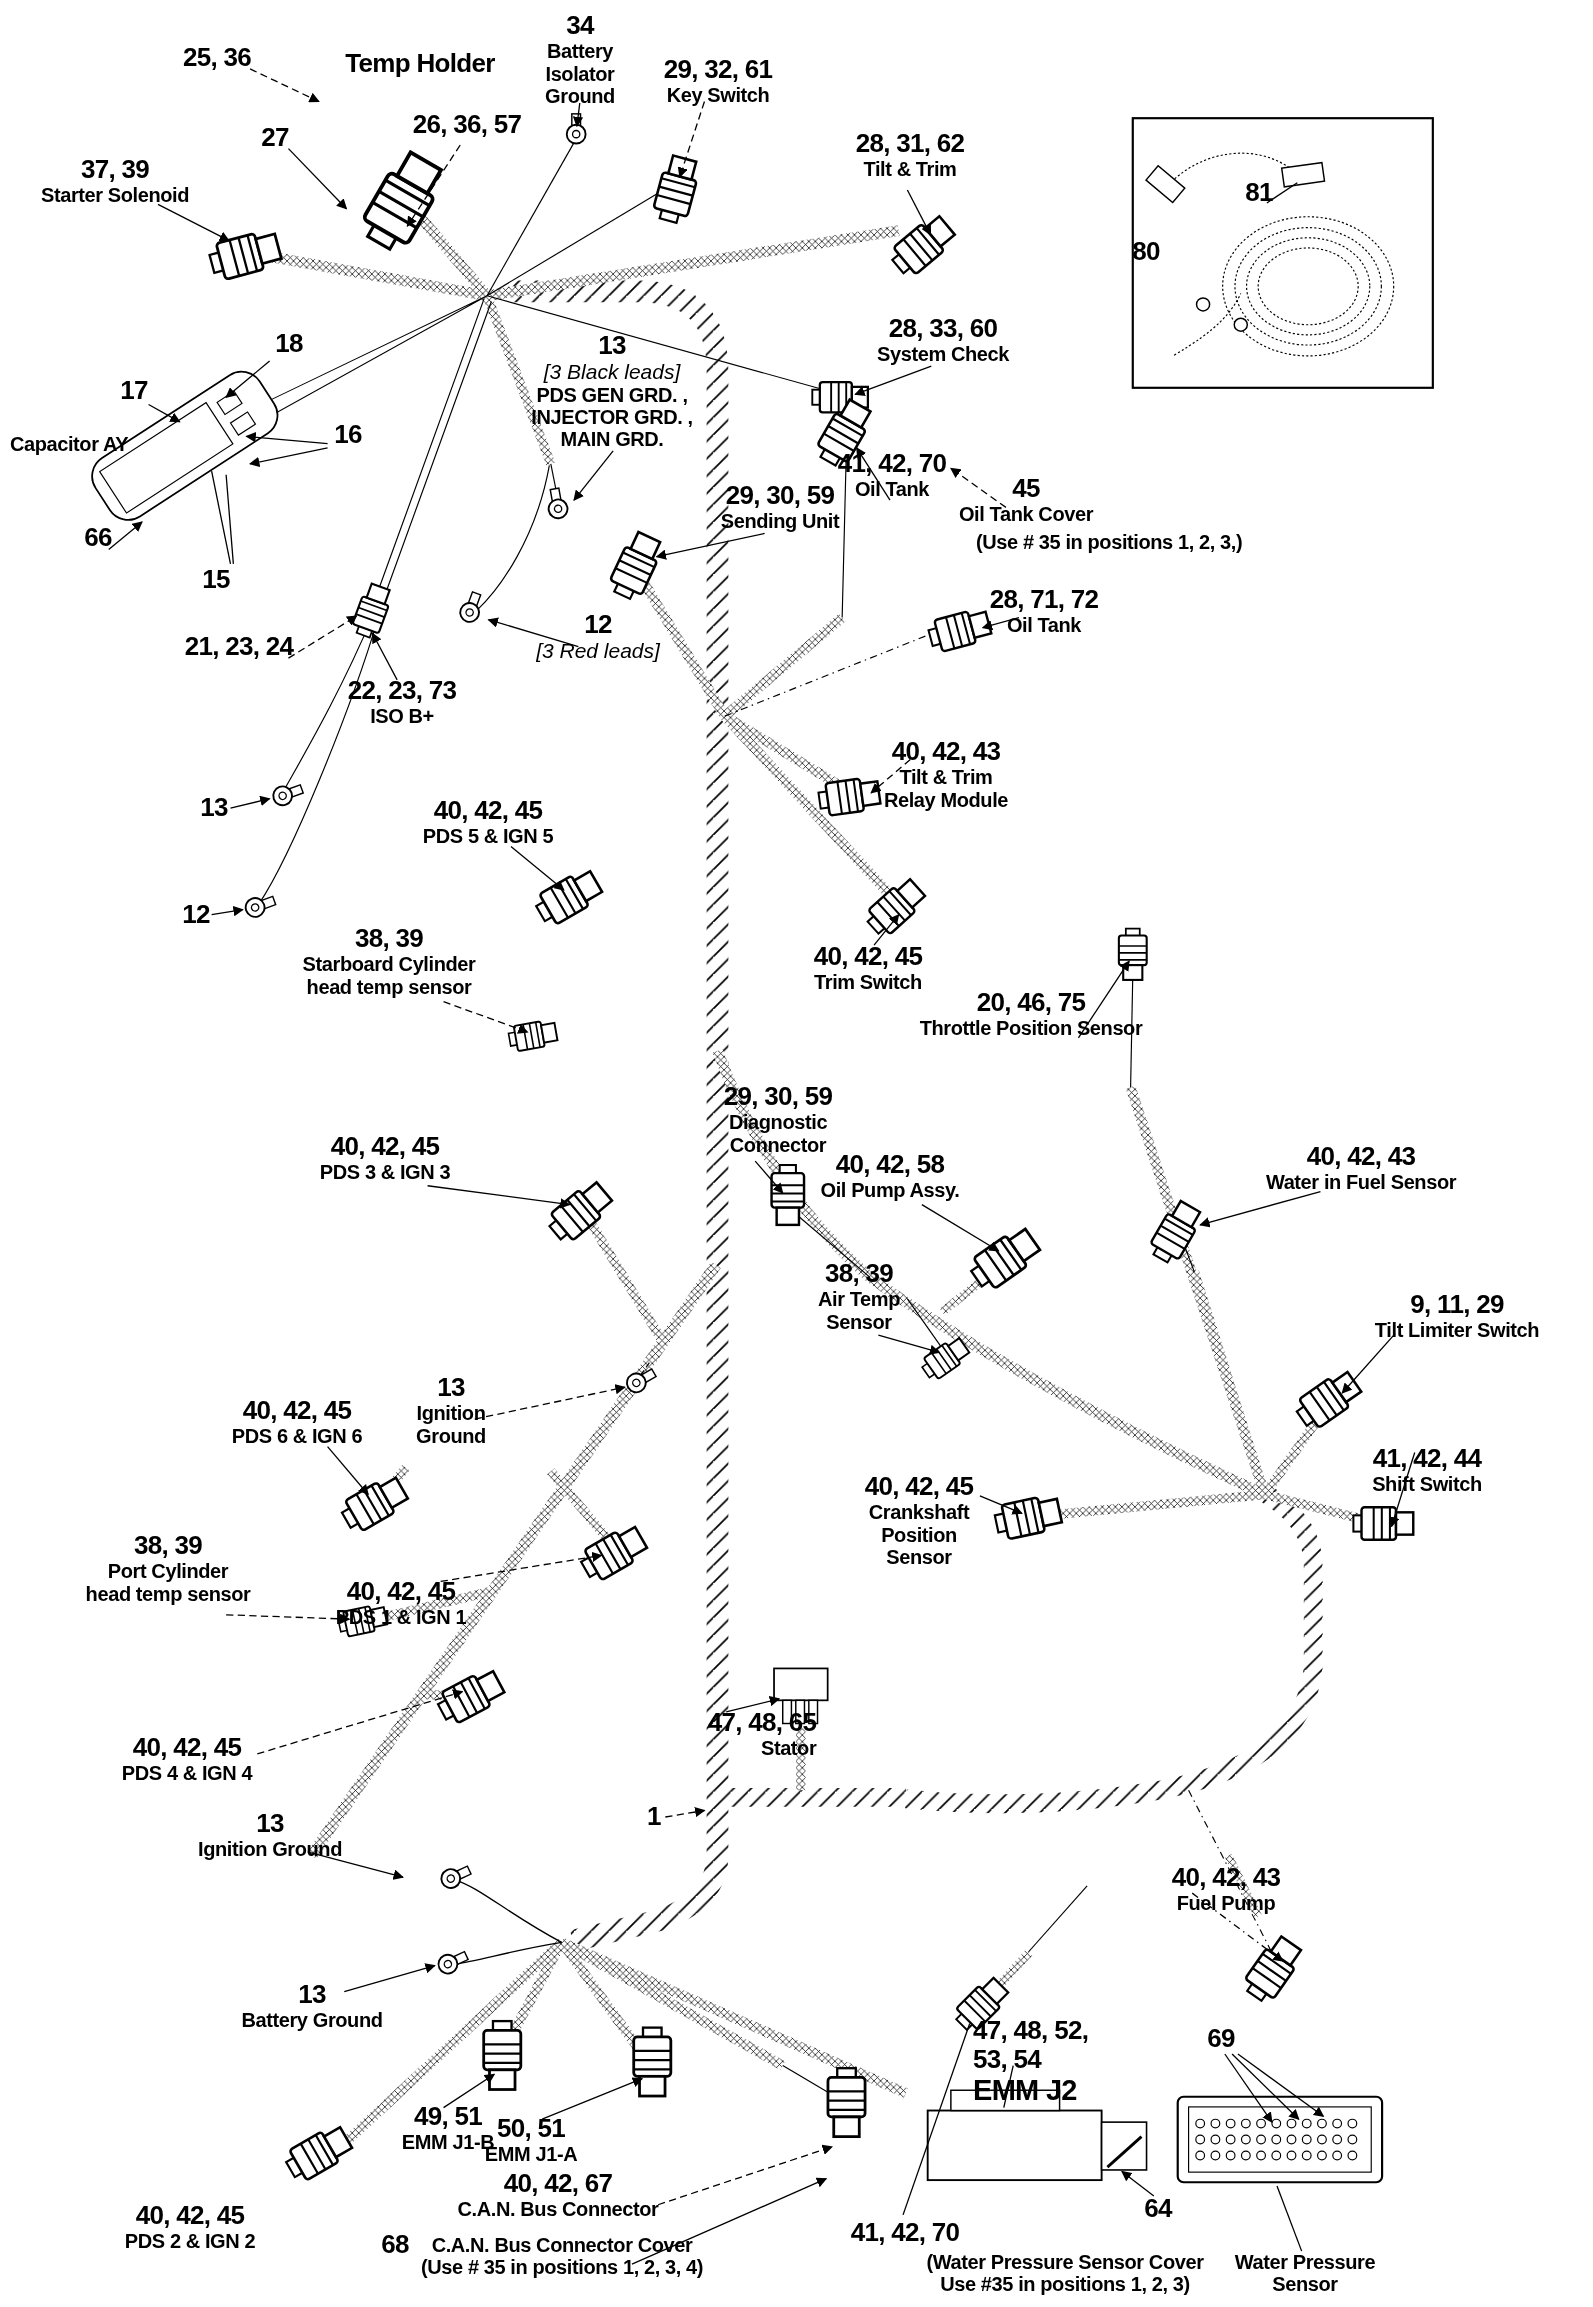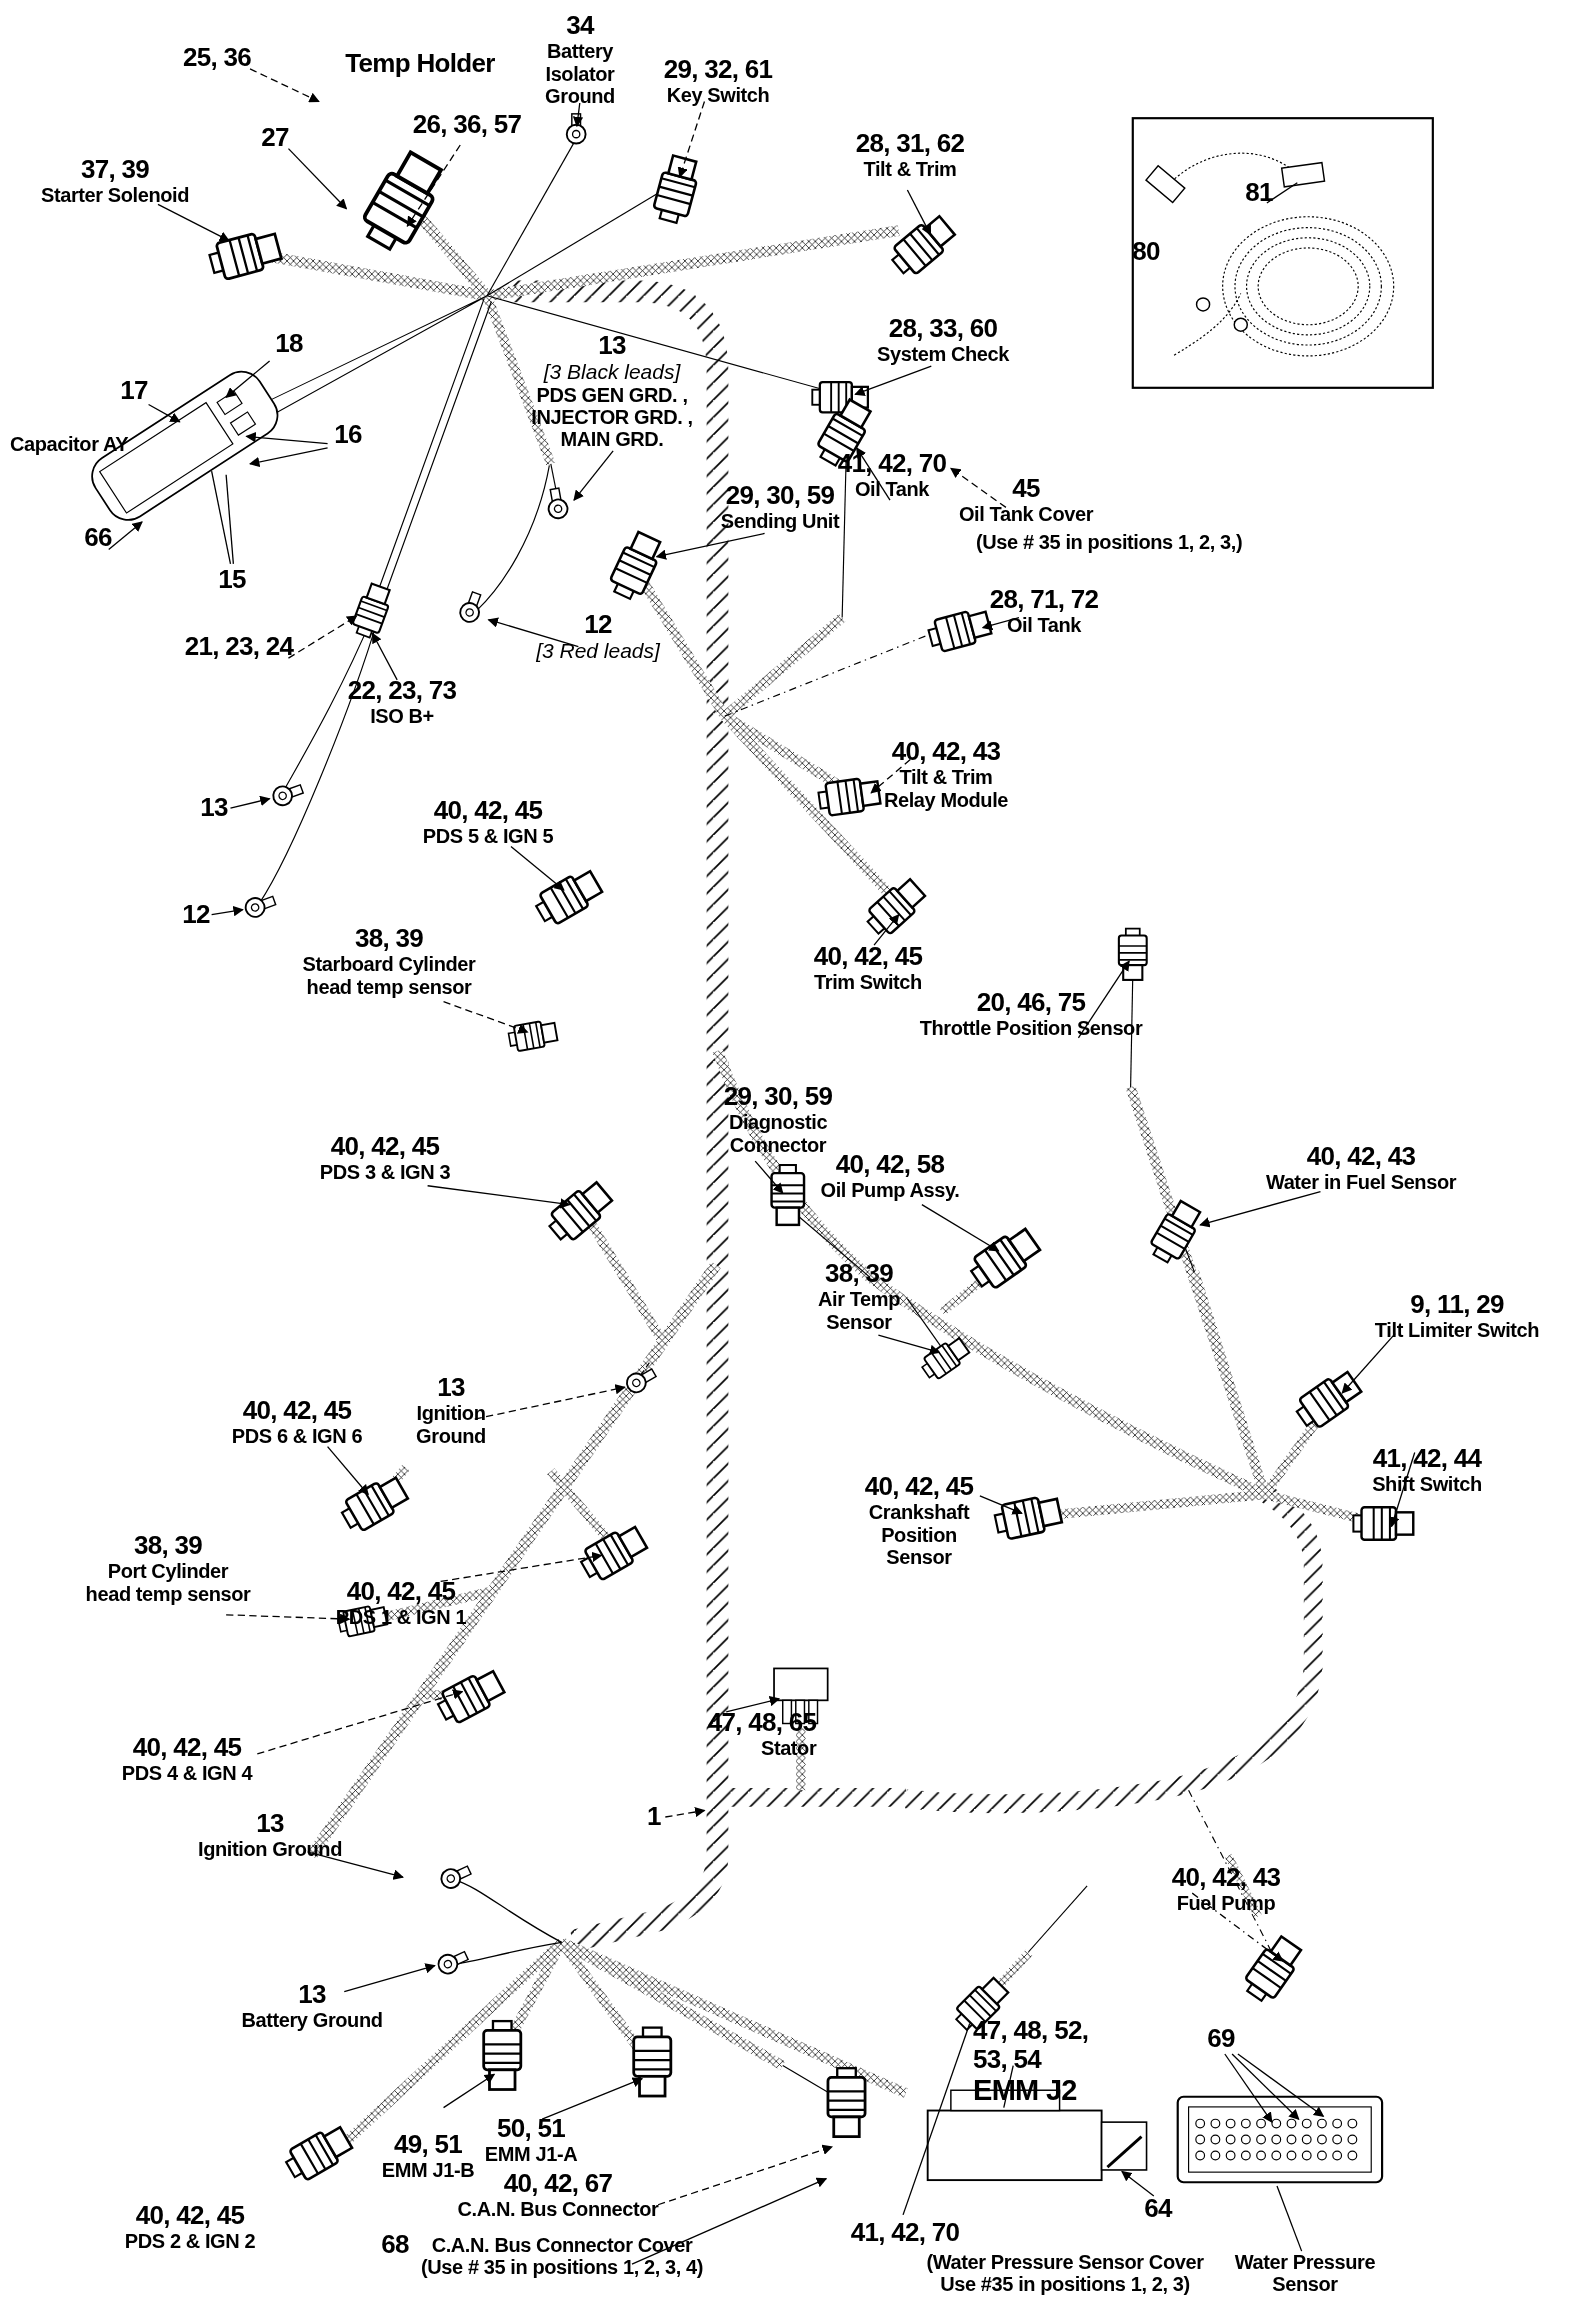--- a/index.html
+++ b/index.html
@@ -350,21 +350,21 @@
       </div>
       <div class="label" style="left: 348px; top: 435px;">
         <div class="n">16</div>
       </div>
       <div class="label" style="left: 69px; top: 444px;">
         <div class="m">Capacitor AY</div>
       </div>
       <div class="label" style="left: 98px; top: 538px;">
         <div class="n">66</div>
       </div>
-      <div class="label" style="left: 232px; top: 580px;">
+      <div class="label" style="left: 216px; top: 580px;">
         <div class="n">15</div>
       </div>
       <div class="label" style="left: 239px; top: 647px;">
         <div class="n">21, 23, 24</div>
       </div>
       <div class="label" style="left: 402px; top: 702px;">
         <div class="n">22, 23, 73</div>
         <div class="m">ISO B+</div>
       </div>
       <div class="label" style="left: 214px; top: 808px;">
@@ -495,21 +495,21 @@
         <div class="n">1</div>
       </div>
       <div class="label" style="left: 1226px; top: 1889px;">
         <div class="n">40, 42, 43</div>
         <div class="m">Fuel Pump</div>
       </div>
       <div class="label" style="left: 312px; top: 2006px;">
         <div class="n">13</div>
         <div class="m">Battery Ground</div>
       </div>
-      <div class="label" style="left: 428px; top: 2128px; margin-top: 28px;">
+      <div class="label" style="left: 448px; top: 2128px;">
         <div class="n">49, 51</div>
         <div class="m">EMM J1-B</div>
       </div>
       <div class="label" style="left: 531px; top: 2140px;">
         <div class="n">50, 51</div>
         <div class="m">EMM J1-A</div>
       </div>
       <div class="label" style="left: 558px; top: 2195px;">
         <div class="n">40, 42, 67</div>
         <div class="m">C.A.N. Bus Connector</div>

